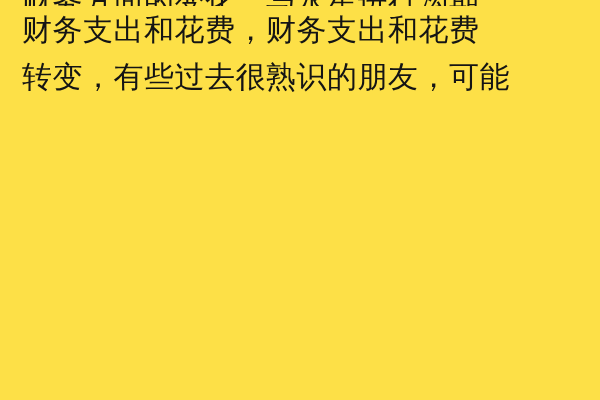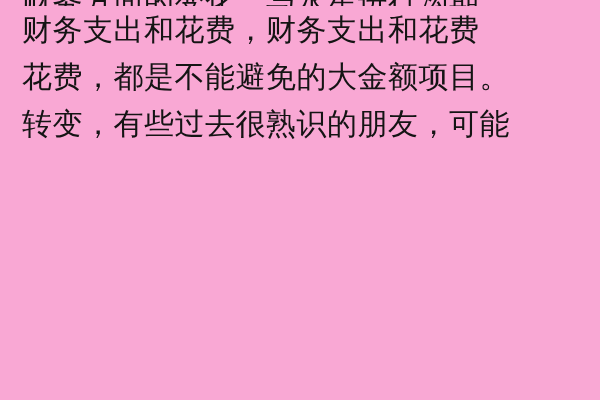--- a/index.html
+++ b/index.html
@@ -10,21 +10,21 @@
     width: 600px;
     height: 400px;
     background: #ffffff;
     font-family: "DejaVu Sans", "Liberation Sans", sans-serif;
     overflow: hidden;
   }
   .page {
     position: relative;
     width: 600px;
     height: 400px;
-    background: #f9a8d4;
+    background: #fde047;
     box-sizing: border-box;
     padding: 0 22px;
     overflow: hidden;
   }
   .text-block {
     position: absolute;
     top: -22px;
     left: 22px;
     right: 22px;
     color: #141414;
@@ -48,16 +48,15 @@
     top: 0;
   }
 </style>
 </head>
 <body>
 
 <div class="page">
   <div class="text-block">
     <div class="line clipped-top">财务方面的变化。与水星进行沟期，</div>
     <div class="line">财务支出和花费，财务支出和花费</div>
-    <div class="line">花费，都是不能避免的大金额项目。</div>
     <div class="line">转变，有些过去很熟识的朋友，可能</div>
   </div>
 </div>
 
 </body></html>

